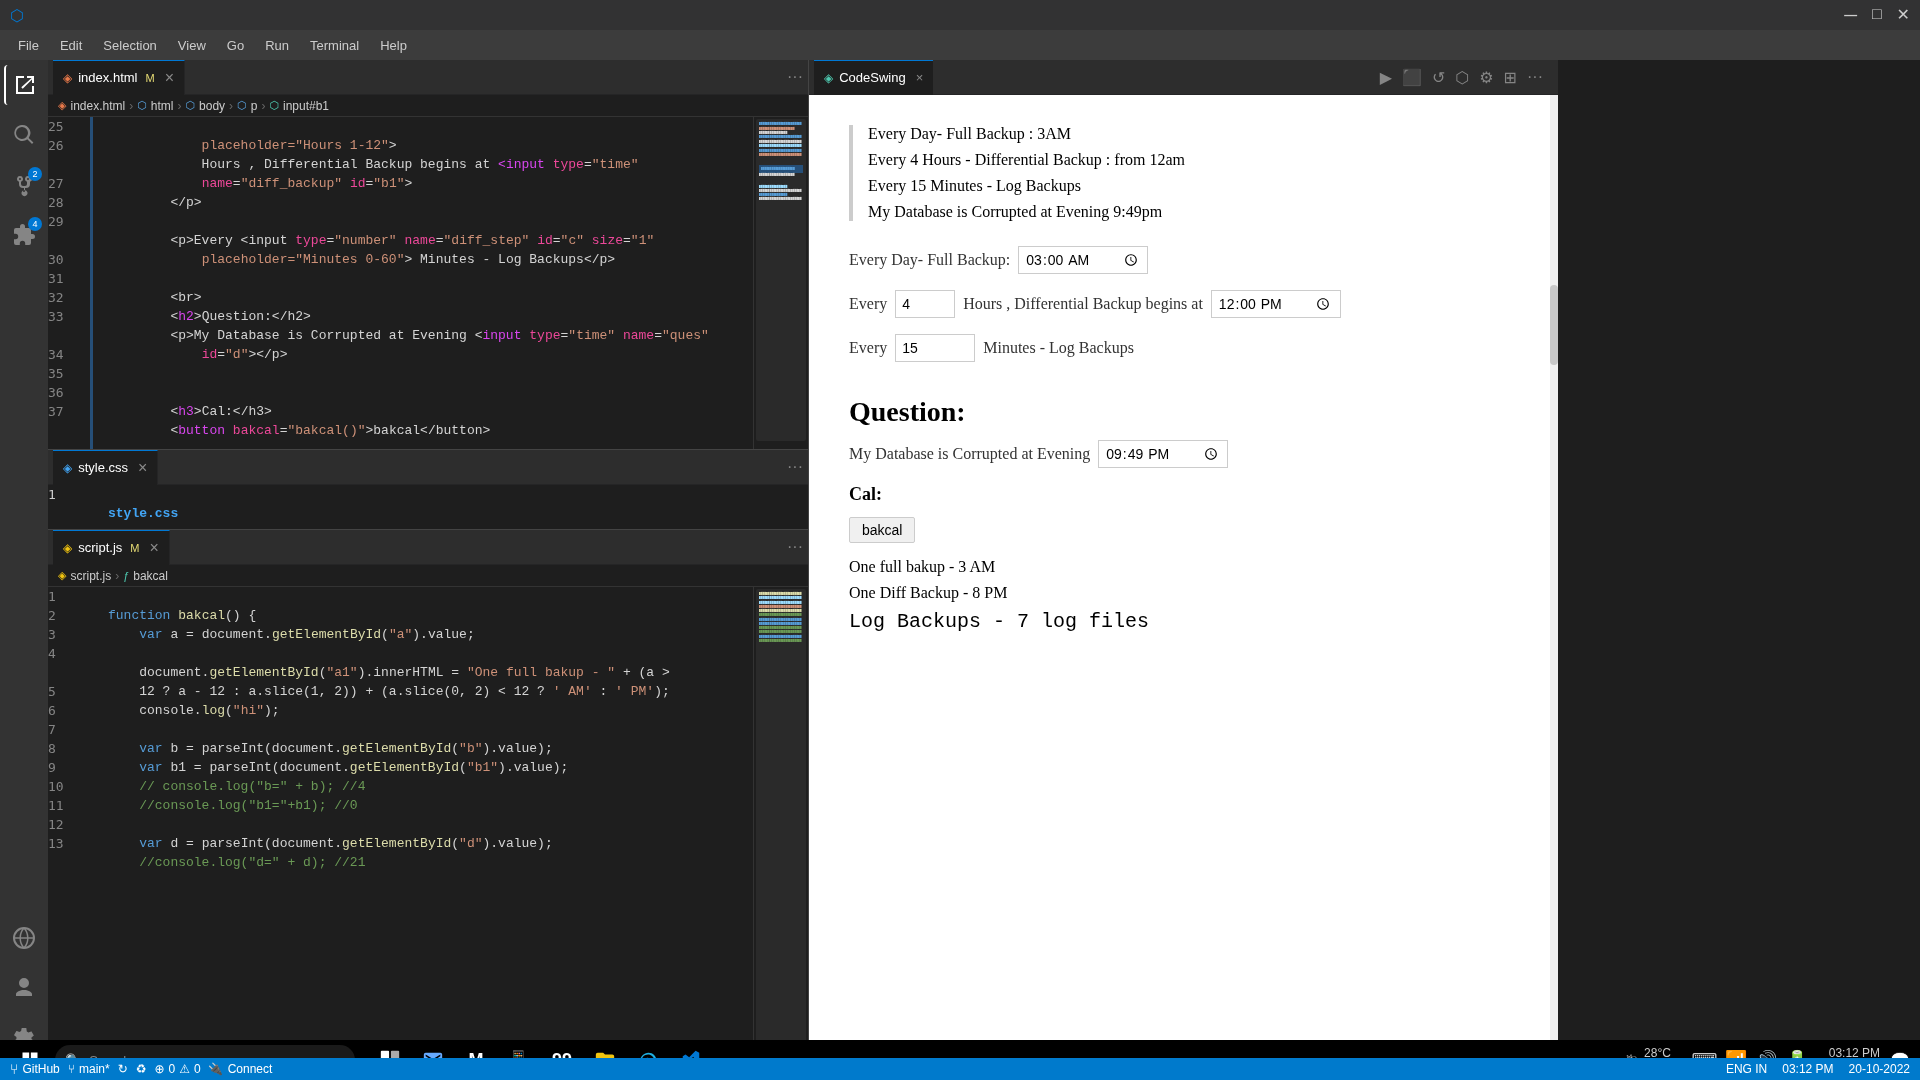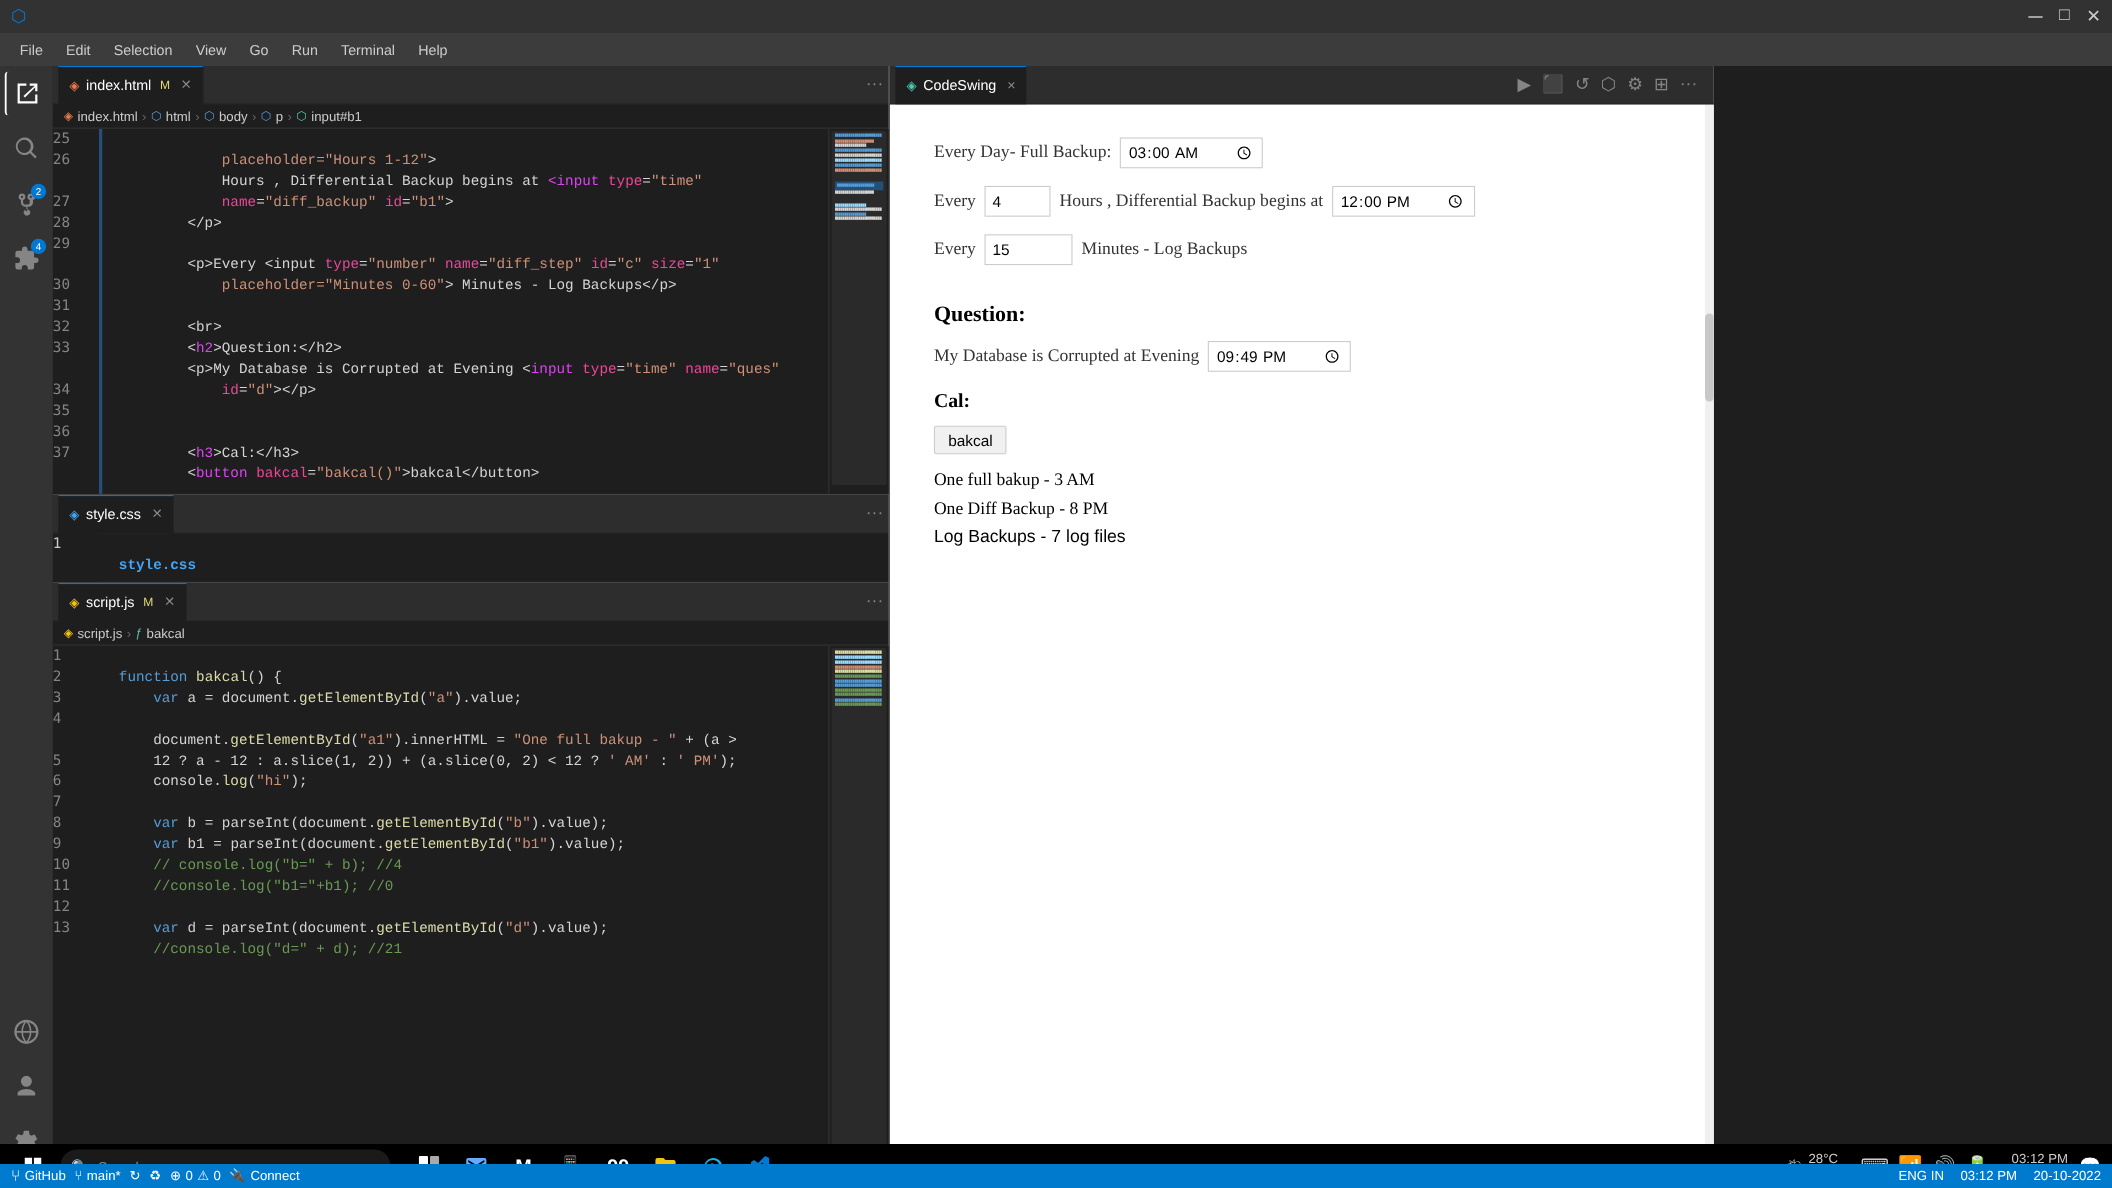--- a/index.html
+++ b/index.html
@@ -648,20 +648,26 @@
           <span style="color:#858585;">···</span>
         </div>
       </div>
 
       <div style="display:flex; flex:1; overflow:hidden;">
         <div class="preview-content" style="flex:1;">
 
           
 
           
+          <div style="border-left:4px solid #ccc; padding-left:15px; margin-bottom:25px;">
+            <p style="font-family:'Times New Roman',serif; font-size:16px; margin-bottom:8px;">Every Day- Full Backup : 3AM</p>
+            <p style="font-family:'Times New Roman',serif; font-size:16px; margin-bottom:8px;">Every 4 Hours - Differential Backup : from 12am</p>
+            <p style="font-family:'Times New Roman',serif; font-size:16px; margin-bottom:8px;">Every 15 Minutes - Log Backups</p>
+            <p style="font-family:'Times New Roman',serif; font-size:16px; margin-bottom:8px;">My Database is Corrupted at Evening 9:49pm</p>
+          </div>
 
           
           <div class="input-row">
             <span>Every Day- Full Backup:</span>
             <input type="time" class="preview-input-time" value="03:00" style="">
           </div>
 
           <div class="input-row">
             <span>Every</span>
             <input type="number" class="preview-input-num" value="4" style="">
@@ -671,37 +677,37 @@
 
           <div class="input-row">
             <span>Every</span>
             <input type="number" class="preview-input" value="15" style="width: 80px;">
             <span>Minutes - Log Backups</span>
           </div>
 
           <br>
 
           
-          <h2 style="font-family:'Times New Roman',serif; font-size:20px; font-weight:bold; ">Question:</h2>
+          <h2 style="font-family:'Times New Roman',serif; font-size:28px; font-weight:bold; ">Question:</h2>
 
           <div class="input-row">
             <span>My Database is Corrupted at Evening</span>
             <input type="time" class="preview-input-time" value="21:49" style="">
           </div>
 
           
           <h3 style="font-family:'Times New Roman',serif; font-size:18px; font-weight:bold; margin-bottom:12px;">Cal:</h3>
 
           <div style="margin-bottom:15px;">
             <button class="preview-button">bakcal</button>
           </div>
 
           <p style="font-family:'Times New Roman',serif; font-size:16px; margin-bottom:8px;">One full bakup - 3 AM</p>
           <p style="font-family:'Times New Roman',serif; font-size:16px; margin-bottom:8px;">One Diff Backup - 8 PM</p>
-          <p style="font-family:Liberation Sans, sans-serif; font-size:16px; margin-bottom:8px;">Log Backups - 7 log files</p>
+          <p style="font-family:Liberation Mono, monospace; font-size:20px; margin-bottom:8px;">Log Backups - 7 log files</p>
 
         </div>
 
         <div style="width:8px; background:#f0f0f0; flex-shrink:0; position:relative;">
           <div style="width:8px; height:80px; background:#c8c8c8; position:absolute; top:190px; border-radius:4px;"></div>
         </div>
       </div>
     </div>
 
   </div>

